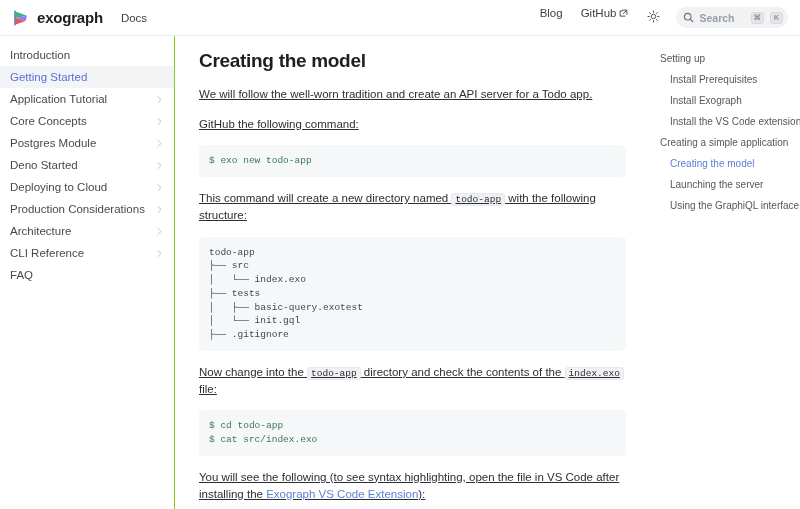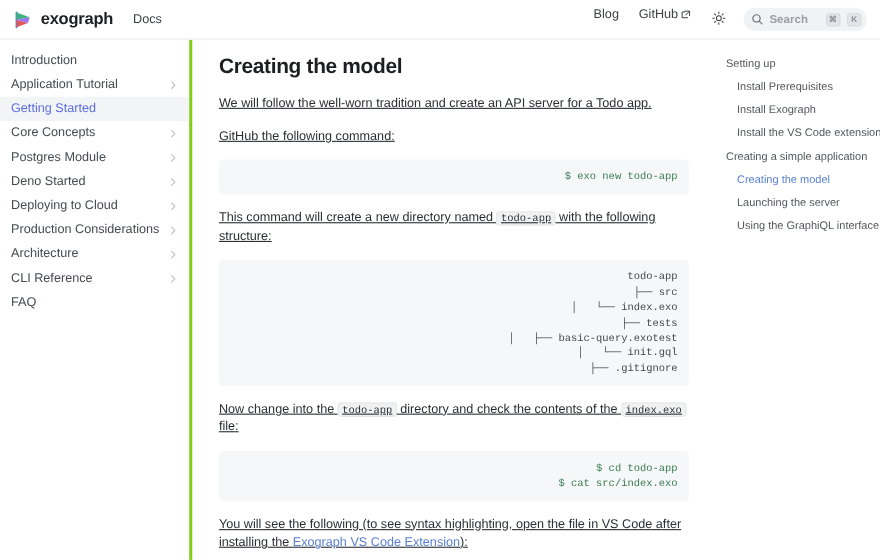--- a/index.html
+++ b/index.html
@@ -51,21 +51,21 @@
     min-width: 13px; height: 12px; line-height: 10px; text-align: center;
     padding: 0 2px; margin-left: 1px; font-family: "Liberation Sans", sans-serif;
   }
 
   
   .shell { display: flex; height: 473px; }
 
   
   .sidebar {
     width: 175px; flex: 0 0 175px;
-    border-right: 3px solid #84cc16;
+    border-right: 1px solid #84cc16;
     padding: 8px 0 0 0;
     background: #ffffff;
     overflow: hidden;
   }
   .side-item {
     display: flex; align-items: center;
     height: 22px; padding: 0 10px 0 10px;
     font-size: 11.5px; color: #454a51; cursor: pointer;
   }
   .side-item.active { background: #f3f4f6; color: #5b6ee0; }
@@ -87,21 +87,21 @@
   code.inline {
     font-family: "Liberation Mono", monospace;
     font-size: 9.5px; background: #f0f1f3;
     border: 1px solid #e6e8ea; border-radius: 3px;
     padding: 0 3px; color: #2b2f35; vertical-align: baseline;
   }
   a.link { color: #5b7fd4; text-decoration: none; cursor: pointer; }
 
   .codeblock {
     background: #f6f7f8; border-radius: 4px;
-    margin: 0 0 13px 0; padding: 9px 10px; overflow: hidden; text-align: right;
+    margin: 0 0 13px 0; padding: 9px 10px; overflow: hidden;
   }
   .codeblock pre {
     font-family: "Liberation Mono", monospace;
     font-size: 9.5px; line-height: 1.45;
     color: #3a7a52; white-space: pre; margin: 0;
   }
   .codeblock.tree pre { color: #43474d; }
 
   
   .toc {
@@ -166,28 +166,28 @@
     </div>
   </div>
 </div>
 
 <div class="shell">
 
   <nav class="sidebar" id="sidebar">
       <div class="side-item">
         <span class="side-label">Introduction</span>
       </div>
-      <div class="side-item">
-        <span class="side-label">Application Tutorial</span>
-        <svg class="chev" viewBox="0 0 12 12">
-          <path d="M4 2 L8 6 L4 10" stroke="#6b7078" stroke-width="1.3" fill="none" stroke-linecap="round" stroke-linejoin="round"></path>
-        </svg>
-      </div>
       <div class="side-item active">
         <span class="side-label">Getting Started</span>
+      </div>
+      <div class="side-item">
+        <span class="side-label">Application Tutorial</span>
+        <svg class="chev" viewBox="0 0 12 12">
+          <path d="M4 2 L8 6 L4 10" stroke="#6b7078" stroke-width="1.3" fill="none" stroke-linecap="round" stroke-linejoin="round"></path>
+        </svg>
       </div>
       <div class="side-item">
         <span class="side-label">Core Concepts</span>
         <svg class="chev" viewBox="0 0 12 12">
           <path d="M4 2 L8 6 L4 10" stroke="#6b7078" stroke-width="1.3" fill="none" stroke-linecap="round" stroke-linejoin="round"></path>
         </svg>
       </div>
       <div class="side-item">
         <span class="side-label">Postgres Module</span>
         <svg class="chev" viewBox="0 0 12 12">

